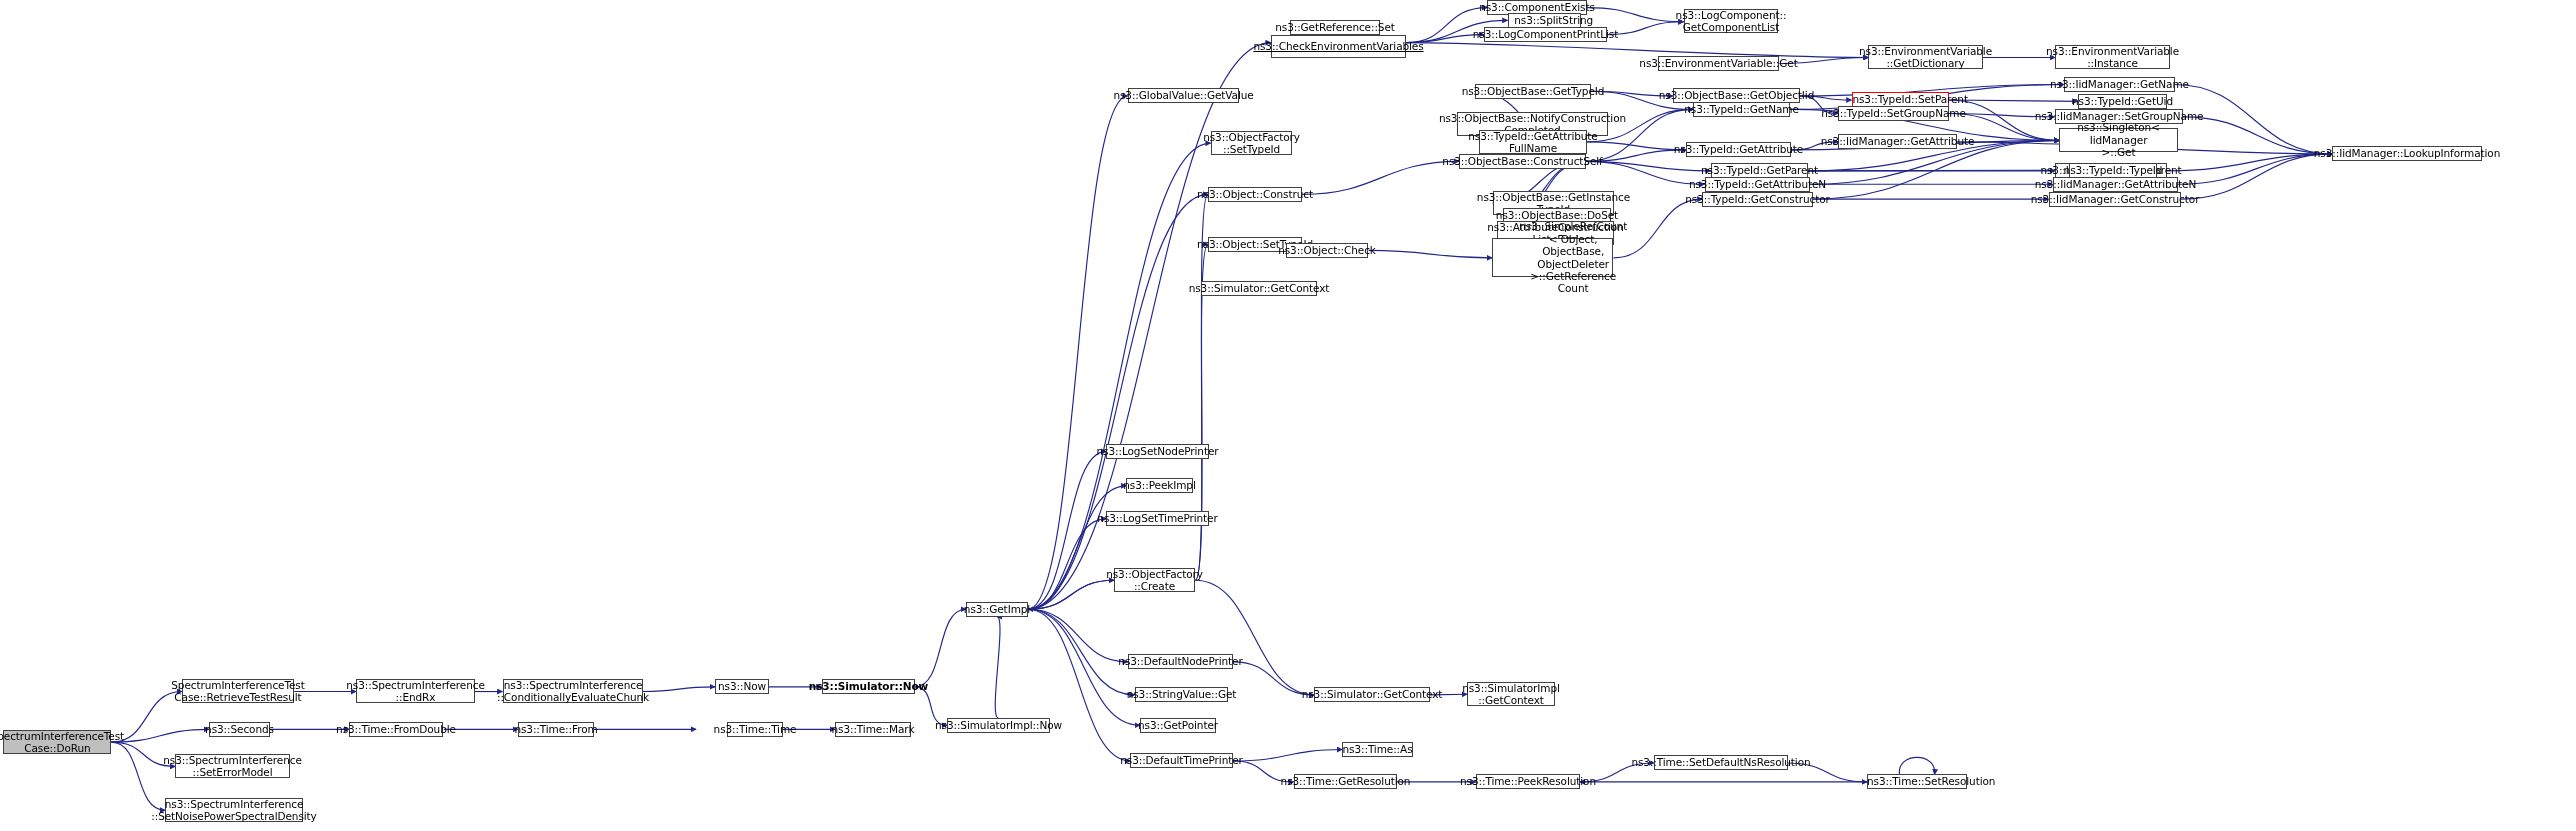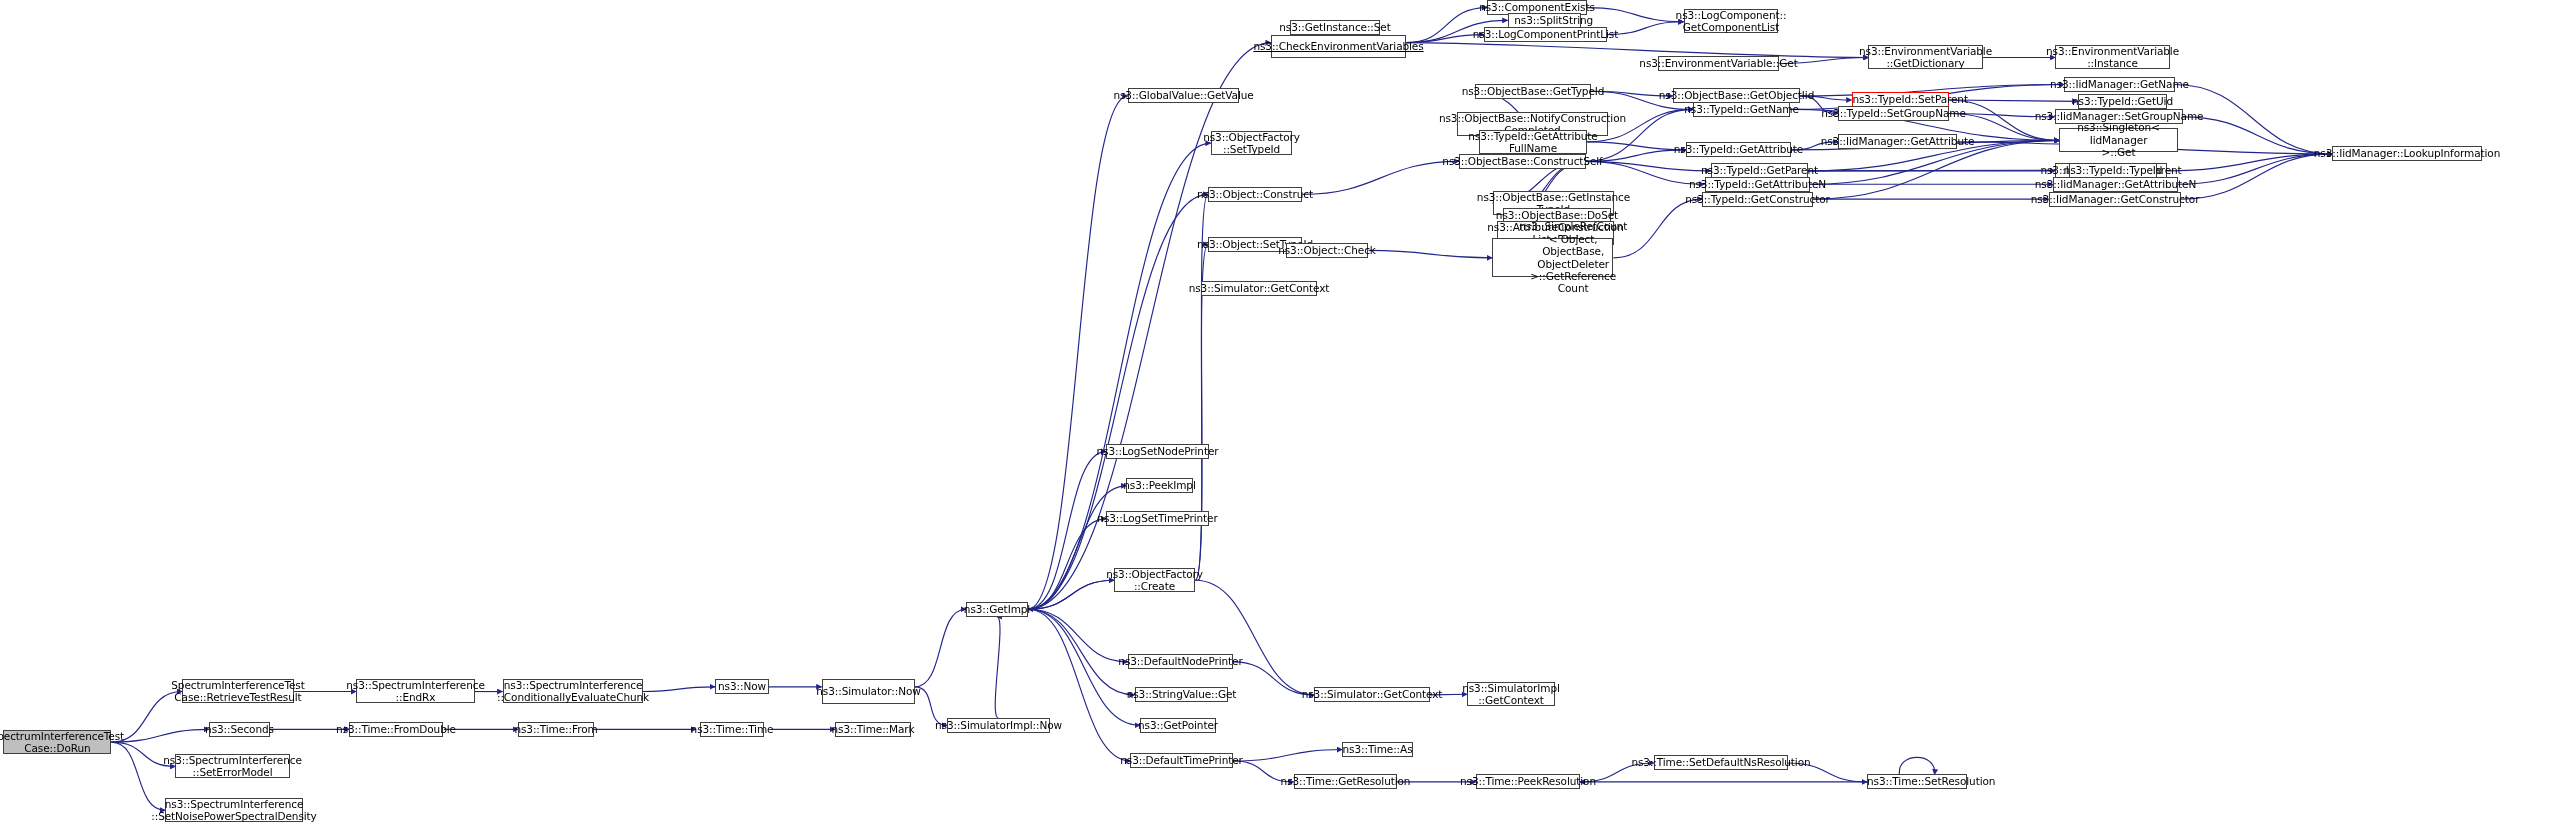--- a/index.html
+++ b/index.html
@@ -159,42 +159,42 @@
 ::SetErrorModel</div>
       <div class="node" style="left: 165px; top: 798px; width: 138px; height: 24px;">ns3::SpectrumInterference
 ::SetNoisePowerSpectralDensity</div>
       <div class="node" style="left: 356px; top: 679px; width: 119px; height: 24px;">ns3::SpectrumInterference
 ::EndRx</div>
       <div class="node" style="left: 349px; top: 722px; width: 94px; height: 15px;">ns3::Time::FromDouble</div>
       <div class="node" style="left: 503px; top: 679px; width: 140px; height: 24px;">ns3::SpectrumInterference
 ::ConditionallyEvaluateChunk</div>
       <div class="node" style="left: 518px; top: 722px; width: 76px; height: 15px;">ns3::Time::From</div>
       <div class="node" style="left: 715px; top: 679px; width: 54px; height: 15px;">ns3::Now</div>
-      <div class="node" style="left: 700px; top: 722px; width: 64px; height: 15px;">ns3::Time::Time</div>
-      <div class="node" style="left: 822px; top: 679px; width: 93px; height: 25px;">ns3::Simulator::Now</div>
+      <div class="node" style="left: 727px; top: 722px; width: 56px; height: 15px;">ns3::Time::Time</div>
+      <div class="node" style="left: 822px; top: 679px; width: 93px; height: 15px; font-weight: bold;">ns3::Simulator::Now</div>
       <div class="node" style="left: 835px; top: 722px; width: 76px; height: 15px;">ns3::Time::Mark</div>
       <div class="node" style="left: 947px; top: 718px; width: 103px; height: 15px;">ns3::SimulatorImpl::Now</div>
       <div class="node" style="left: 966px; top: 602px; width: 62px; height: 15px;">ns3::GetImpl</div>
       <div class="node" style="left: 1106px; top: 444px; width: 103px; height: 15px;">ns3::LogSetNodePrinter</div>
       <div class="node" style="left: 1126px; top: 478px; width: 67px; height: 15px;">ns3::PeekImpl</div>
       <div class="node" style="left: 1106px; top: 511px; width: 103px; height: 15px;">ns3::LogSetTimePrinter</div>
       <div class="node" style="left: 1114px; top: 568px; width: 81px; height: 24px;">ns3::ObjectFactory
 ::Create</div>
       <div class="node" style="left: 1128px; top: 654px; width: 105px; height: 15px;">ns3::DefaultNodePrinter</div>
       <div class="node" style="left: 1135px; top: 687px; width: 93px; height: 15px;">ns3::StringValue::Get</div>
       <div class="node" style="left: 1140px; top: 718px; width: 76px; height: 15px;">ns3::GetPointer</div>
       <div class="node" style="left: 1130px; top: 753px; width: 103px; height: 15px;">ns3::DefaultTimePrinter</div>
       <div class="node" style="left: 1128px; top: 88px; width: 111px; height: 15px;">ns3::GlobalValue::GetValue</div>
       <div class="node" style="left: 1211px; top: 131px; width: 81px; height: 24px;">ns3::ObjectFactory
 ::SetTypeId</div>
       <div class="node" style="left: 1208px; top: 187px; width: 94px; height: 15px;">ns3::Object::Construct</div>
       <div class="node" style="left: 1208px; top: 237px; width: 94px; height: 15px;">ns3::Object::SetTypeId</div>
       <div class="node" style="left: 1286px; top: 243px; width: 82px; height: 15px;">ns3::Object::Check</div>
       <div class="node" style="left: 1201px; top: 281px; width: 116px; height: 15px;">ns3::Simulator::GetContext</div>
-      <div class="node" style="left: 1290px; top: 19.6px; width: 90px; height: 15px;">ns3::GetInstance::Set</div>
+      <div class="node" style="left: 1290px; top: 19.6px; width: 90px; height: 15px;">ns3::GetReference::Set</div>
       <div class="node" style="left: 1271px; top: 35px; width: 135px; height: 23px; text-decoration: underline;">ns3::CheckEnvironmentVariables</div>
       <div class="node" style="left: 1487px; top: 0px; width: 100px; height: 15px;">ns3::ComponentExists</div>
       <div class="node" style="left: 1508px; top: 13px; width: 73px; height: 15px; padding-left: 21px;">ns3::SplitString</div>
       <div class="node" style="left: 1484px; top: 27px; width: 123px; height: 15px;">ns3::LogComponentPrintList</div>
       <div class="node" style="left: 1684px; top: 9.4px; width: 94px; height: 24px;">ns3::LogComponent::
 GetComponentList</div>
       <div class="node" style="left: 1658px; top: 56px; width: 121px; height: 15px;">ns3::EnvironmentVariable::Get</div>
       <div class="node" style="left: 1868px; top: 45px; width: 115px; height: 24px;">ns3::EnvironmentVariable
 ::GetDictionary</div>
       <div class="node" style="left: 2055px; top: 45px; width: 115px; height: 24px;">ns3::EnvironmentVariable

